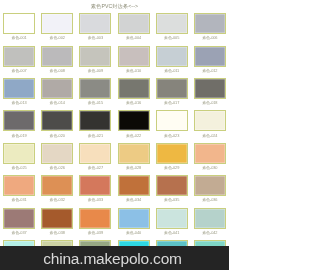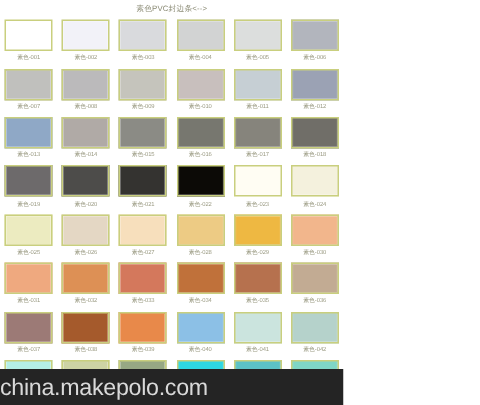--- a/index.html
+++ b/index.html
@@ -75,21 +75,21 @@
   }
   #watermark-bar {
     position: absolute;
     left: 0;
     top: 246px;
     width: 229px;
     height: 24px;
     background: #242424;
     display: flex;
     align-items: center;
-    justify-content: flex-start;
+    justify-content: center;
     padding-right: 4px;
     box-sizing: border-box;
   }
   #watermark-text {
     font-size: 15.5px;
     line-height: 17px;
     color: #d9d9d9;
     letter-spacing: -0.2px;
     white-space: nowrap;
   }

